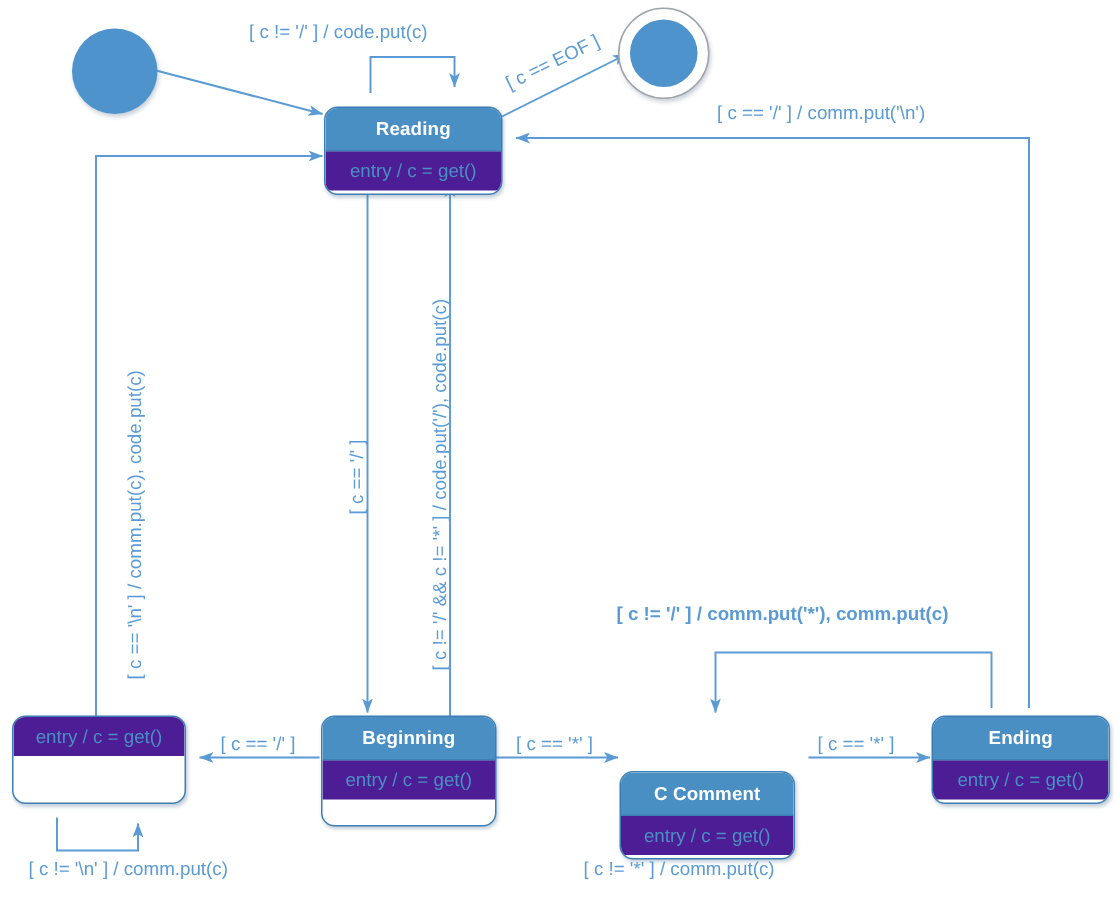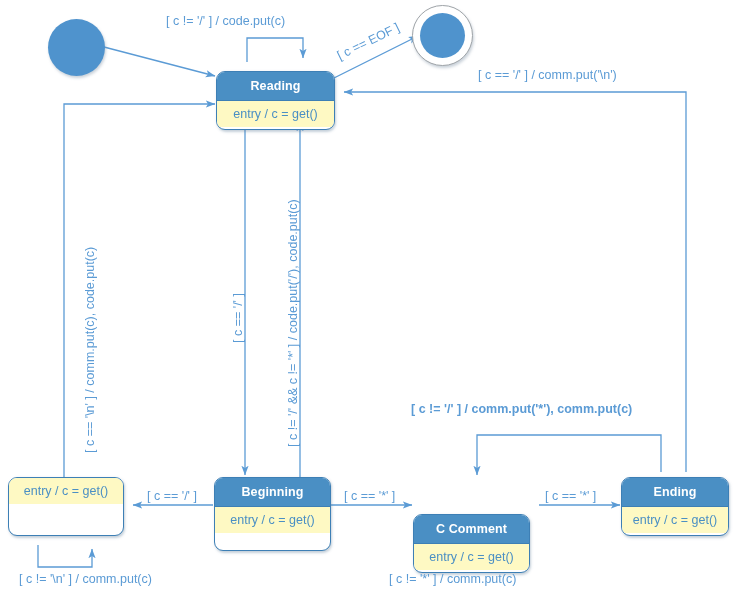--- a/index.html
+++ b/index.html
@@ -45,21 +45,21 @@
     border-bottom: 1.2px solid #3d7fb5;
     white-space: nowrap;
     overflow: hidden;
   }
   .state-body {
     color: #4a8fc4;
     font-size: 12.5px;
     text-align: center;
     line-height: 26px;
     height: 26px;
-    background: #fef9c3;
+    background: #4c1d95;
     white-space: nowrap;
     overflow: hidden;
   }
   .pseudo-initial {
     position: absolute;
     border-radius: 50%;
     background: #4f93cd;
     box-shadow: 1px 2px 3px rgba(120,140,160,0.4);
   }
   .pseudo-final-outer {
@@ -148,21 +148,21 @@
 
   <div class="state-node" style="left:8px; top:477px; width:116px; height:59px;">
     <div class="state-body">entry / c = get()</div>
   </div>
 
   <div class="state-node" style="left:413px; top:477px; width:117px; height:59px;margin-top:37px;">
     <div class="state-title">C Comment</div>
     <div class="state-body">entry / c = get()</div>
   </div>
 
-  <div class="state-node" style="left:621px; top:477px; width:108px; height:59px;">
+  <div class="state-node" style="left:621px; top:477px; width:119px; height:59px;">
     <div class="state-title">Ending</div>
     <div class="state-body">entry / c = get()</div>
   </div>
 
   <div class="edge-label" style="left:166px; top:14px;">[ c != '/' ] / code.put(c)</div>
 
   <div class="edge-label" style="left:335px; top:50px; transform-origin:0 0; transform:rotate(-26deg);">[ c == EOF ]</div>
 
   <div class="edge-label" style="left:478px; top:68px;">[ c == '/' ] / comm.put('\n')</div>
 

